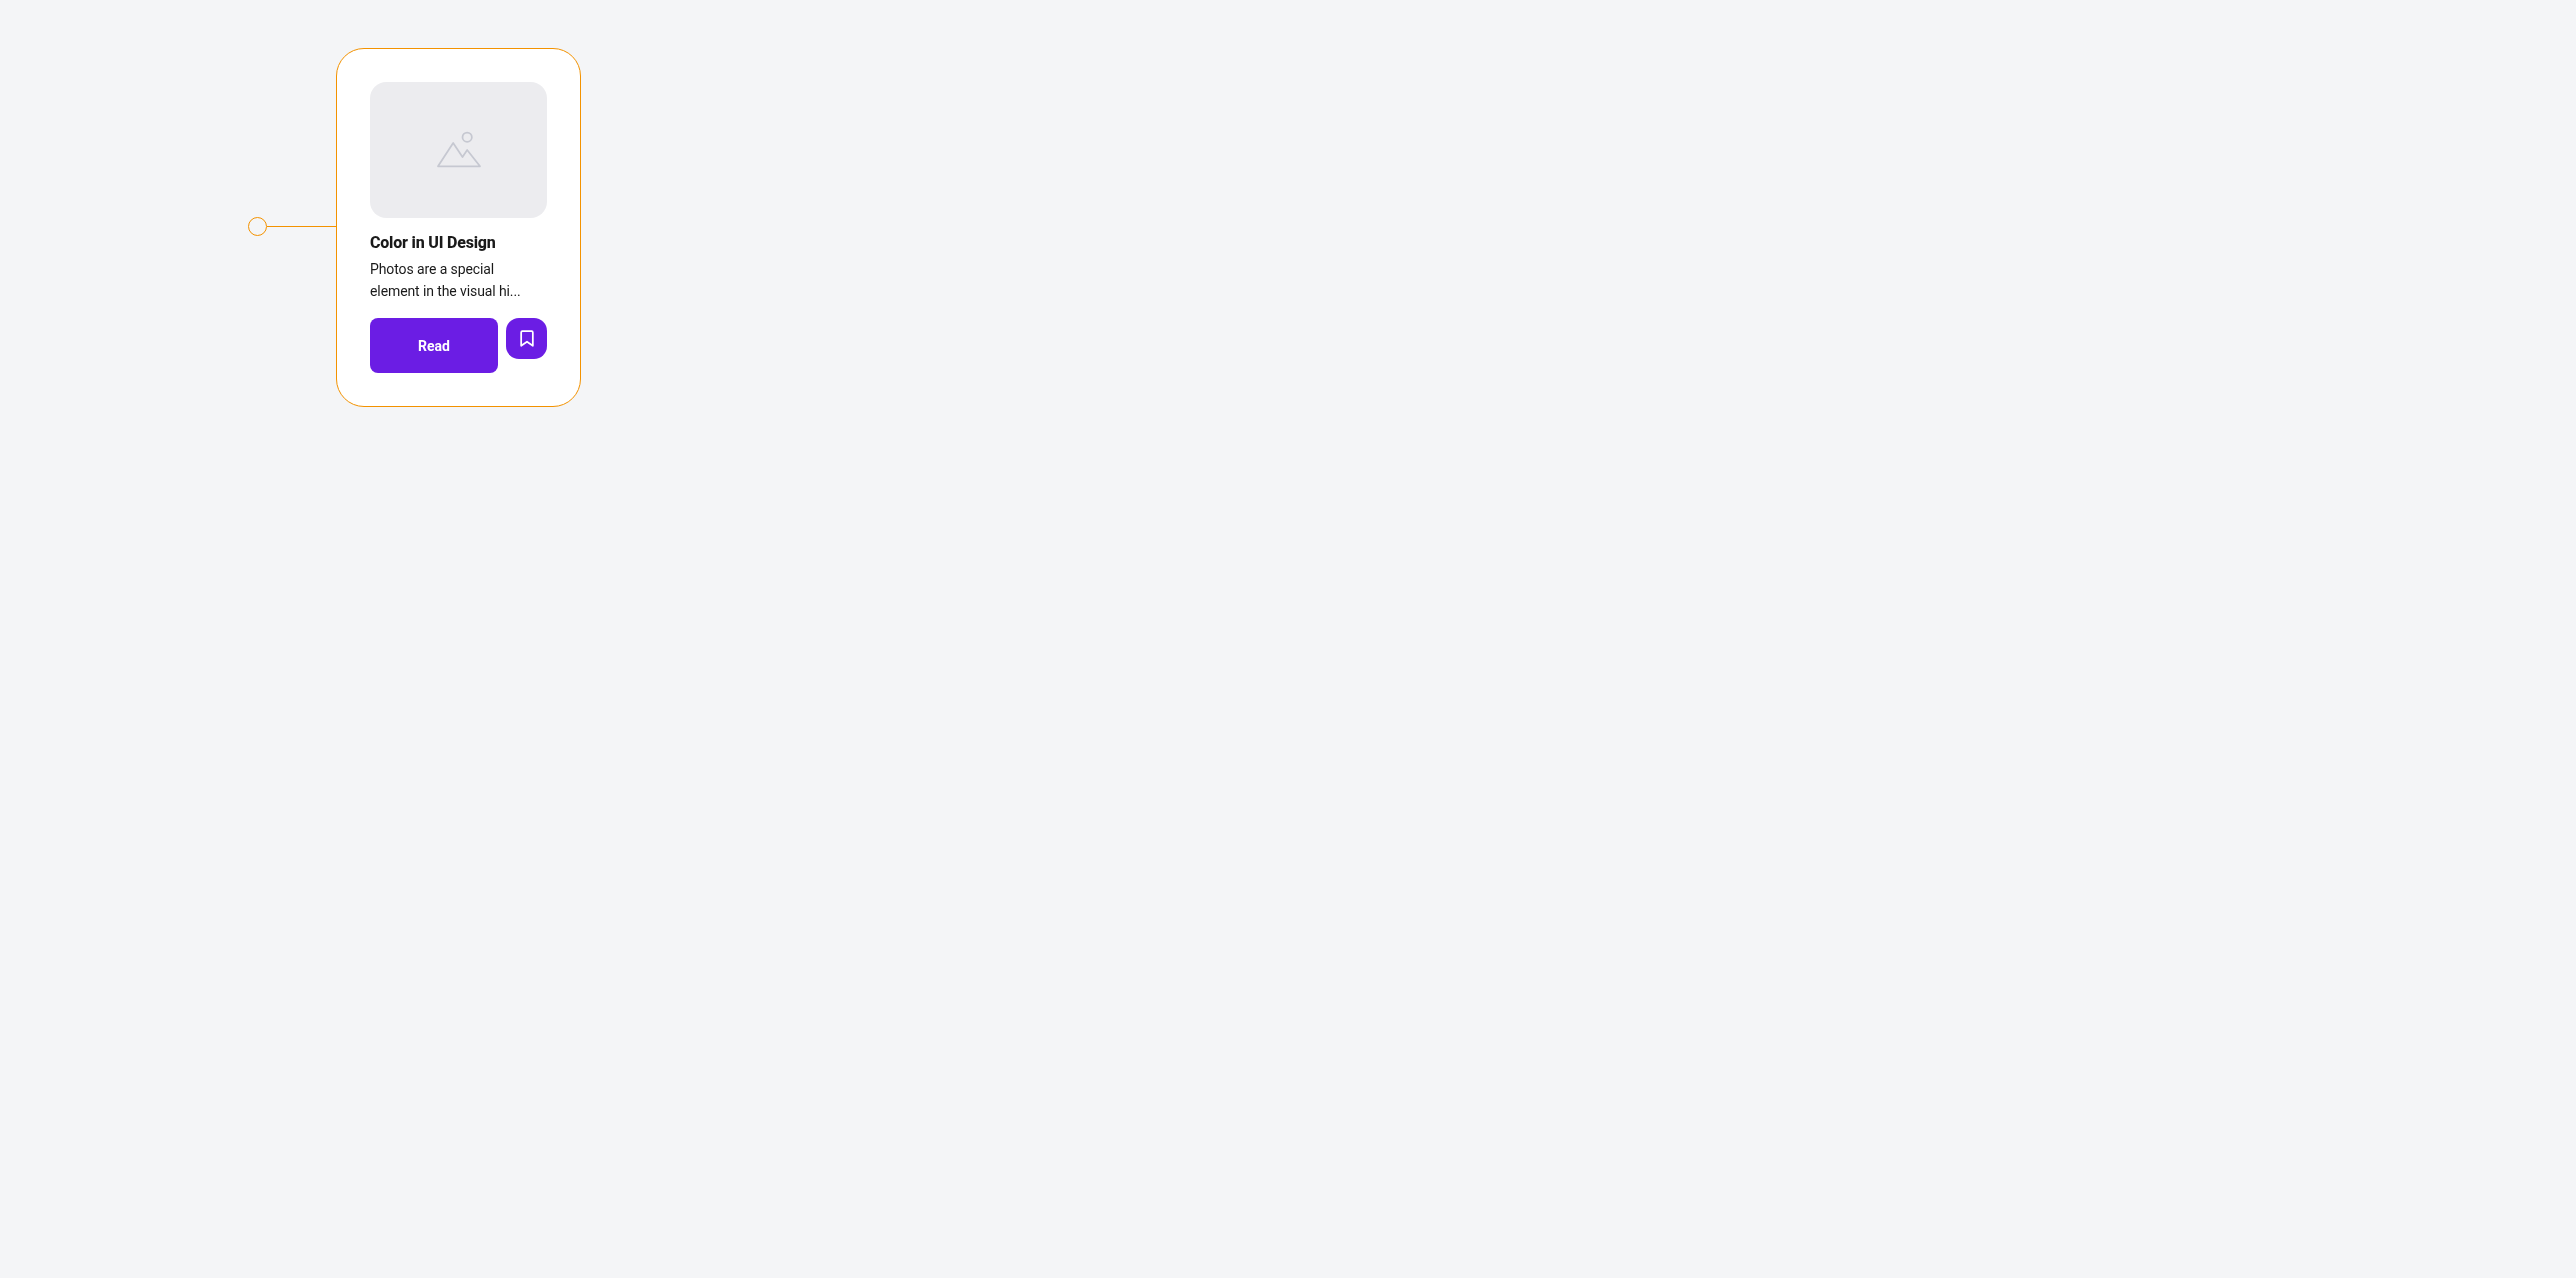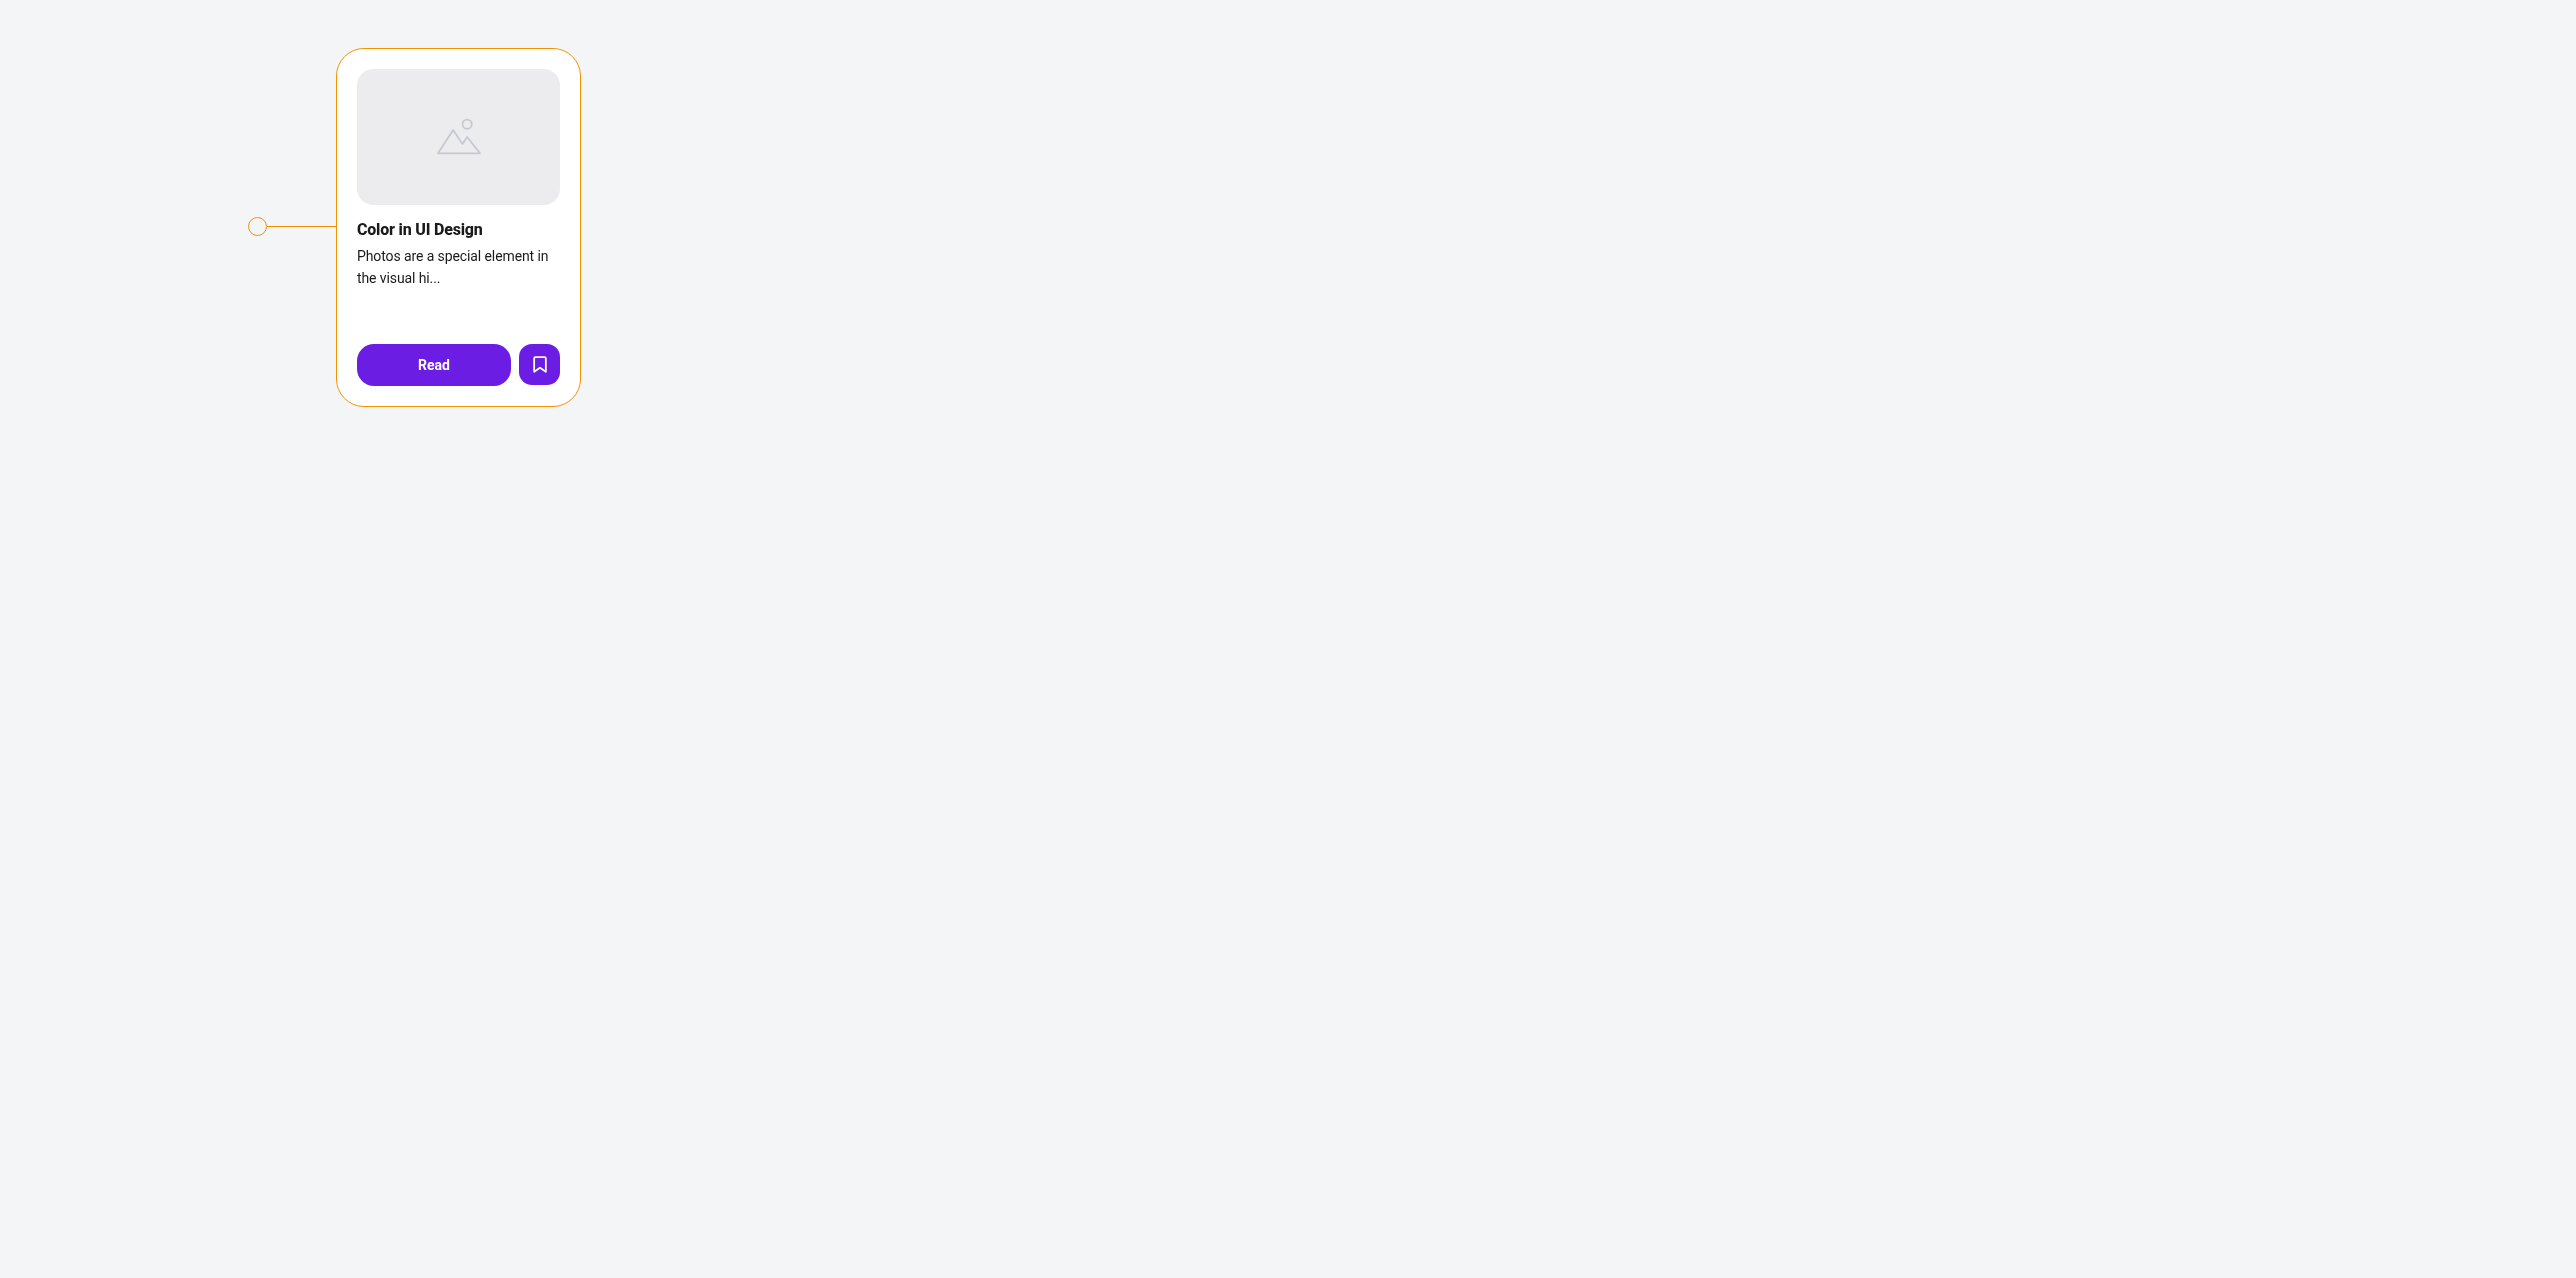--- a/index.html
+++ b/index.html
@@ -38,21 +38,21 @@
     }
     .card {
       position: absolute;
       left: 336px;
       top: 48px;
       width: 245px;
       height: 359px;
       background: #ffffff;
       border: 1.8px solid #f39200;
       border-radius: 28px;
-      padding: 20px;
+      padding: 33px;
       display: flex;
       flex-direction: column;
     }
     .image-placeholder {
       width: 100%;
       height: 136px;
       background: #ececef;
       border-radius: 16.4px;
       display: flex;
       align-items: center;
@@ -74,24 +74,24 @@
       letter-spacing: -0.1px;
       margin-bottom: 7px;
     }
     .card-actions {
       display: flex;
       gap: 8.2px;
       margin-top: auto;
     }
     .read-button {
       flex: 1;
-      height: 42px;
+      height: 55px;
       background: #6b1de4;
       border: none;
-      border-radius: 17px;
+      border-radius: 8px;
       color: #ffffff;
       font-size: 14px;
       font-weight: 700;
       cursor: pointer;
       font-family: inherit;
     }
     .bookmark-button {
       width: 41px;
       height: 41px;
       background: #6b1de4;

